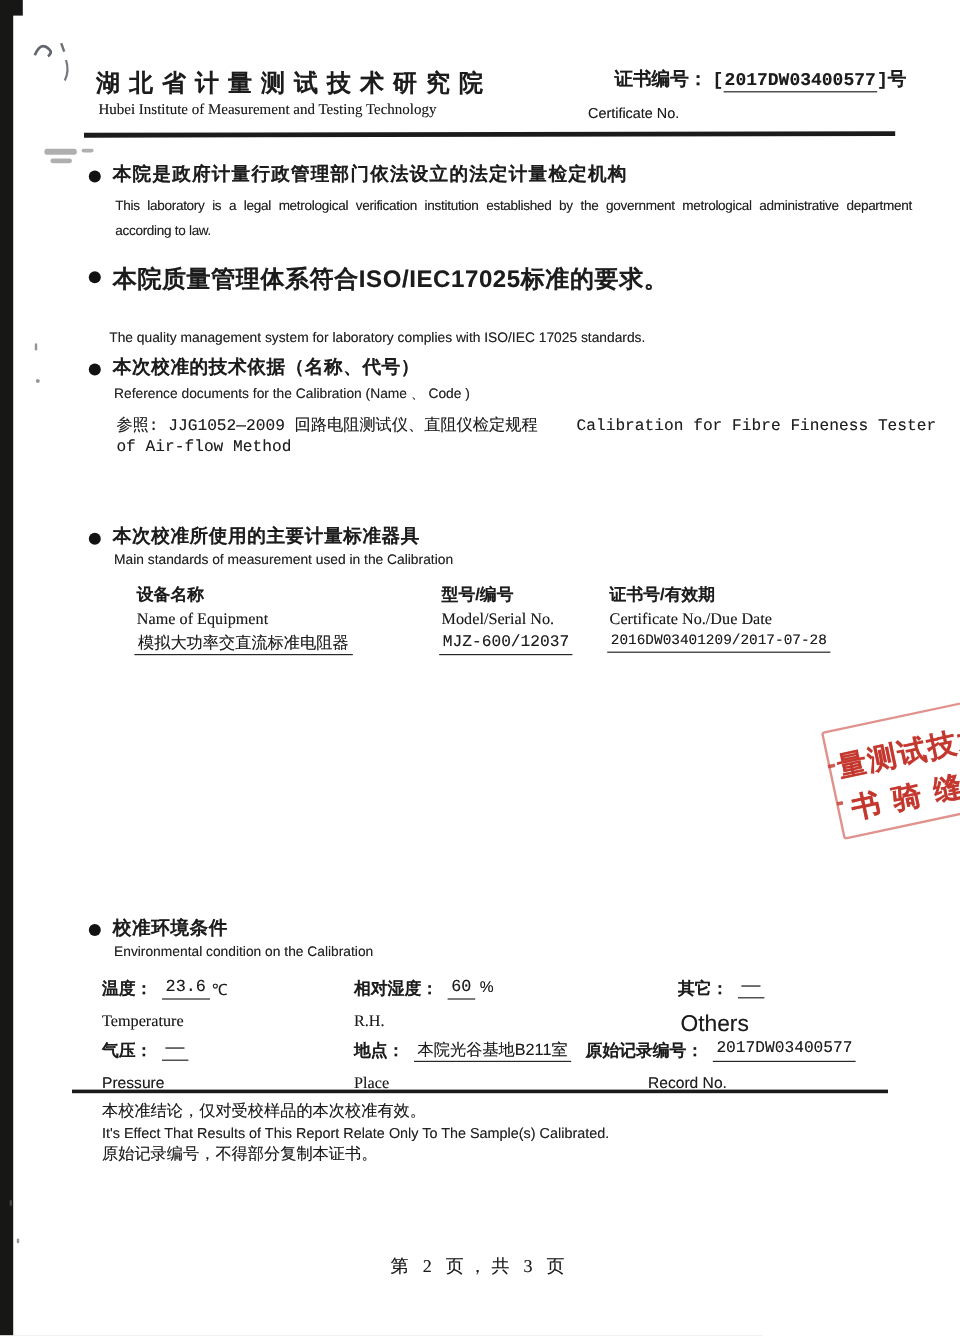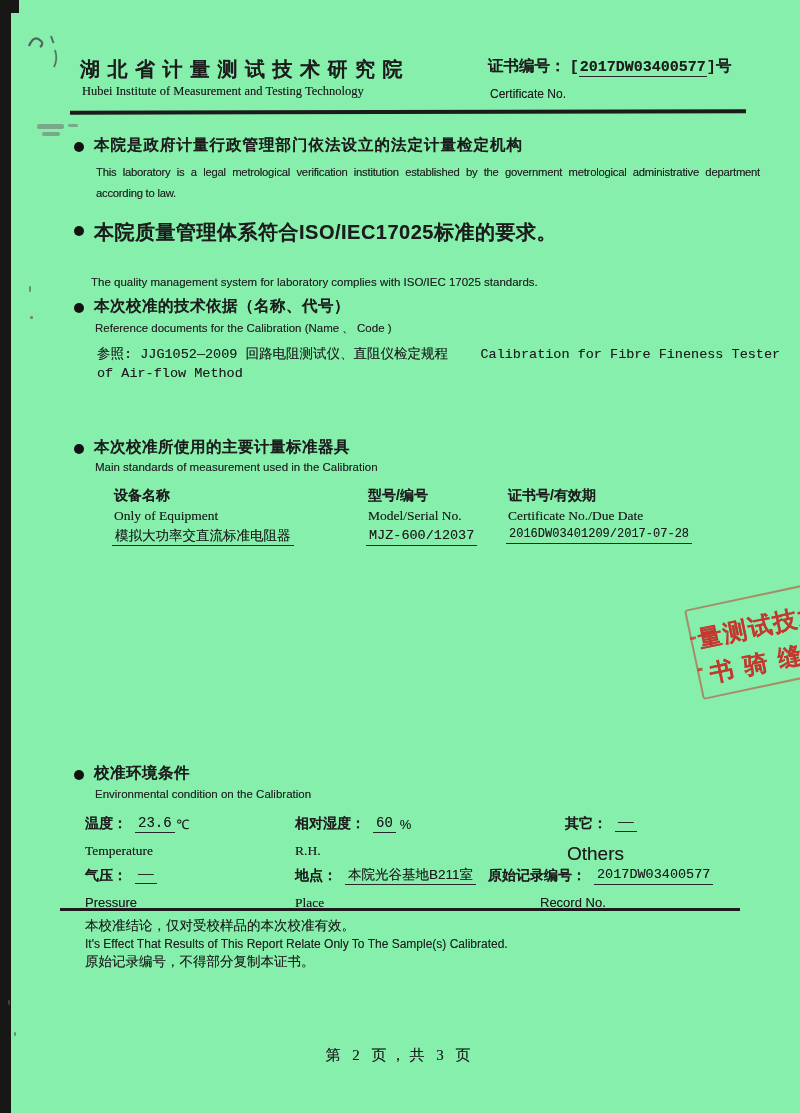--- a/index.html
+++ b/index.html
@@ -1,35 +1,35 @@
 <!DOCTYPE html>
 <html><head>
 <meta charset="utf-8">
 <style>
   html,body{margin:0;padding:0;background:#e8e8e6;}
   .page{
     position:relative;
     width:800px;height:1113px;
     margin:0 auto;
-    background:#86efac;
+    background:#ffffff;
     overflow:hidden;
     font-family:"Liberation Sans",sans-serif;
     color:#1c1c1c;
     text-shadow:0 0 .4px rgba(20,20,20,.45);
   }
   .abs{position:absolute;}
   .cn-bold{font-family:"Liberation Sans",sans-serif;font-weight:700;}
   .cn{font-family:"Liberation Sans",sans-serif;}
   .en-serif{font-family:"Liberation Serif",serif;}
   .en-sans{font-family:"Liberation Sans",sans-serif;}
   .mono{font-family:"Liberation Mono",monospace;}
   .bullet{width:10px;height:10px;border-radius:50%;background:#121212;}
   .rule{background:#1b1b1b;}
   .uline{border-bottom:1.5px solid #26262b;padding:0 3px 1px 3px;display:inline-block;line-height:1.15;}
-  .field{display:flex;align-items:center;gap:8px;}
+  .field{display:flex;align-items:flex-start;gap:8px;}
   .scan-band{left:0;top:0;width:11px;height:1113px;background:#171715;}
   .scan-corner{left:0;top:0;width:19px;height:13px;background:#171715;}
   .smudge{background:rgba(110,110,110,.55);border-radius:2px;}
   .speck{background:rgba(90,90,90,.65);border-radius:1px;}
   .stamp-border{
     left:684px;top:610px;width:270px;height:88px;
     border:2.5px solid rgba(198,57,47,.55);
     transform:rotate(-12deg);transform-origin:top left;
     border-radius:3px;
   }
@@ -63,21 +63,21 @@
   <div class="abs smudge" style="left:68px;top:124px;width:10px;height:3px;"></div>
   <div class="abs smudge" style="left:42px;top:132px;width:18px;height:4px;"></div>
   <div class="abs speck" style="left:29px;top:286px;width:2px;height:6px;"></div>
   <div class="abs speck" style="left:30px;top:316px;width:3px;height:3px;"></div>
   <div class="abs speck" style="left:8px;top:1000px;width:2px;height:5px;"></div>
   <div class="abs speck" style="left:14px;top:1032px;width:2px;height:4px;"></div>
 
   <div class="abs cn-bold" style="left:80px;top:56px;font-size:20px;letter-spacing:7.5px;">湖北省计量测试技术研究院</div>
   <div class="abs en-serif" style="left:82px;top:84px;font-size:12.5px;">Hubei Institute of Measurement and Testing Technology</div>
 
-  <div class="abs" style="left:488px;top:56px;font-size:15.5px;white-space:nowrap;">
+  <div class="abs" style="left:512px;top:56px;font-size:15.5px;white-space:nowrap;">
     <span class="cn-bold">证书编号：</span>
     <span class="mono" style="font-weight:600;font-size:15px;">[</span><span class="mono uline" style="font-weight:600;font-size:15px;padding:0 1px 0 1px;">2017DW03400577</span><span class="mono" style="font-weight:600;font-size:15px;">]</span><span class="cn-bold">号</span>
   </div>
   <div class="abs en-sans" style="left:490px;top:87px;font-size:12px;">Certificate No.</div>
 
   <div class="abs rule" style="left:70px;top:110px;width:676px;height:4px;transform:rotate(-0.12deg);"></div>
 
   <div class="abs bullet" style="left:74px;top:142px;"></div>
   <div class="abs cn-bold" style="left:94px;top:135px;font-size:15.5px;letter-spacing:1px;">本院是政府计量行政管理部门依法设立的法定计量检定机构</div>
   <div class="abs en-sans just" style="left:96px;top:162px;width:664px;font-size:11.3px;letter-spacing:-0.25px;line-height:1.85;color:#232323;">This laboratory is a legal metrological verification institution established by the government metrological administrative department according to law.</div>
@@ -90,21 +90,21 @@
   <div class="abs cn-bold" style="left:94px;top:296px;font-size:15.5px;letter-spacing:0.5px;">本次校准的技术依据（名称、代号）</div>
   <div class="abs en-sans" style="left:95px;top:321px;font-size:11.5px;color:#232323;">Reference documents for the Calibration (Name 、 Code )</div>
   <div class="abs mono" style="left:97px;top:345px;font-size:13.5px;white-space:pre;color:#1f1f1f;">参照: JJG1052—2009 回路电阻测试仪、直阻仪检定规程    Calibration for Fibre Fineness Tester</div>
   <div class="abs mono" style="left:97px;top:366px;font-size:13.5px;white-space:pre;color:#1f1f1f;">of Air-flow Method</div>
 
   <div class="abs bullet" style="left:74px;top:444px;"></div>
   <div class="abs cn-bold" style="left:94px;top:437px;font-size:15.5px;letter-spacing:0.5px;">本次校准所使用的主要计量标准器具</div>
   <div class="abs en-sans" style="left:95px;top:461px;font-size:11.5px;color:#232323;">Main standards of measurement used in the Calibration</div>
 
   <div class="abs cn-bold" style="left:114px;top:487px;font-size:14px;">设备名称</div>
-  <div class="abs en-serif" style="left:114px;top:508px;font-size:13.5px;">Only of Equipment</div>
+  <div class="abs en-serif" style="left:114px;top:508px;font-size:13.5px;">Name of Equipment</div>
   <div class="abs cn uline" style="left:112px;top:528px;font-size:13.5px;">模拟大功率交直流标准电阻器</div>
 
   <div class="abs cn-bold" style="left:368px;top:487px;font-size:14px;">型号/编号</div>
   <div class="abs en-serif" style="left:368px;top:508px;font-size:13.5px;">Model/Serial No.</div>
   <div class="abs mono uline" style="left:366px;top:528px;font-size:13.5px;">MJZ-600/12037</div>
 
   <div class="abs cn-bold" style="left:508px;top:487px;font-size:14px;">证书号/有效期</div>
   <div class="abs en-serif" style="left:508px;top:508px;font-size:13.5px;">Certificate No./Due Date</div>
   <div class="abs mono uline" style="left:506px;top:528px;font-size:12px;text-align:center;">2016DW03401209/2017-07-28</div>
 

